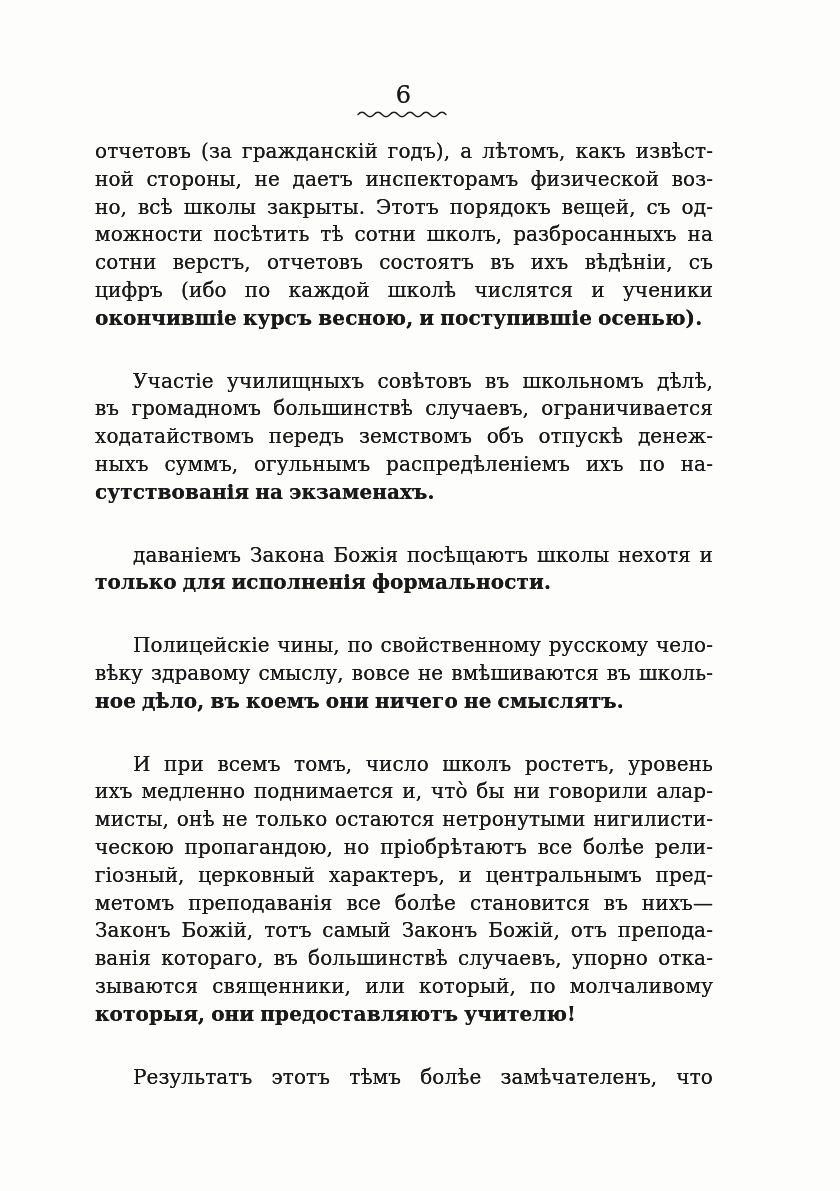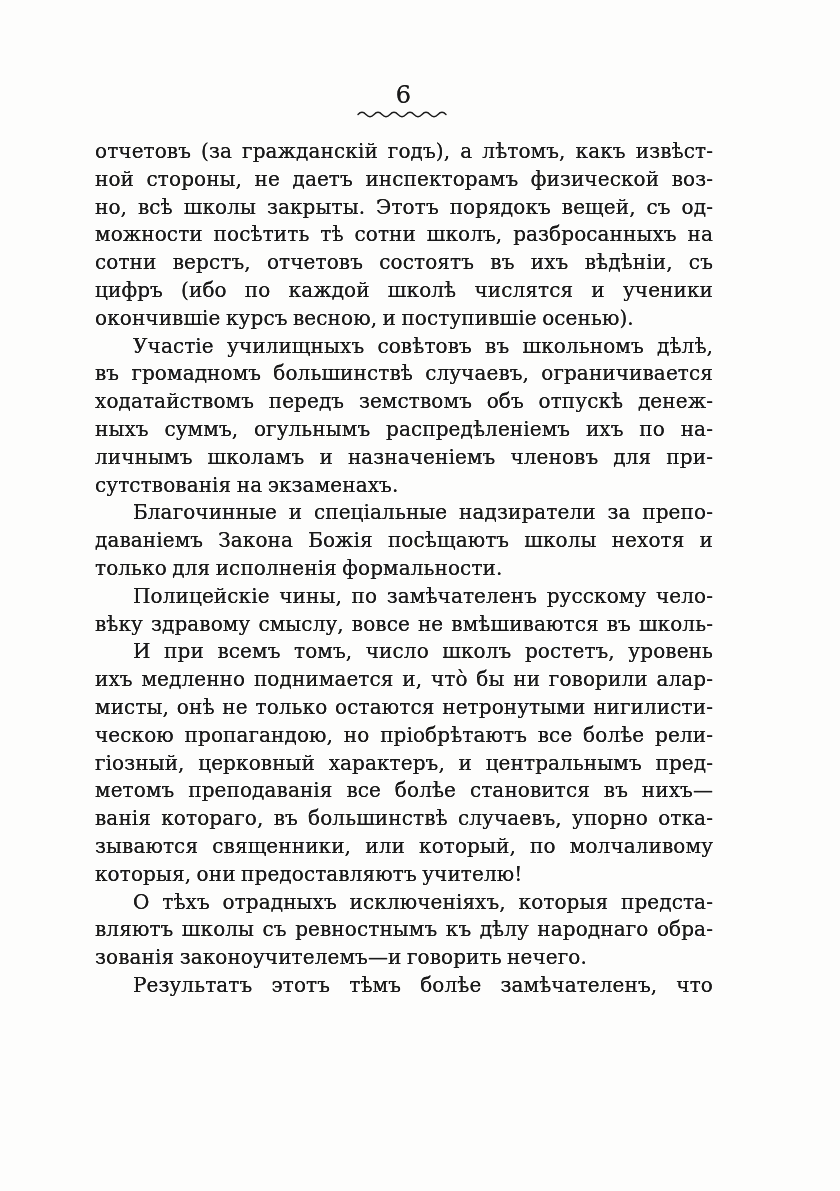--- a/index.html
+++ b/index.html
@@ -43,22 +43,22 @@
   .ln {
     font-size: 20px;
     line-height: 27.8px;
     text-align: justify;
     text-align-last: justify;
     word-spacing: -1px;
     letter-spacing: 0.1px;
     text-shadow: 0 0 0.55px currentColor;
     hyphens: none;
   }
-  .para.ind .ln:first-child { padding-left: 38px; }
-  .ln.end { text-align-last: left; }
+  .para.ind .ln:first-child { padding-left: 38px; margin-top: 35px; }
+  .ln.end { text-align-last: left; font-weight: bold; }
 </style>
 </head>
 <body>
 
 <div class="sheet">
 
   <div class="page-header">
     <div class="pagenum">6</div>
     <svg class="wavy" width="96" height="10" viewBox="0 0 96 10" aria-hidden="true">
       <path d="M2 5.5 Q6 1 10 5.5 T18 5.5 T26 5.5 T34 5.5 T42 5.5 T50 5.5 T58 5.5 T66 5.5 T74 5.5 T82 5.5 T90 5.5" fill="none" stroke="#1c1c1c" stroke-width="1.4" stroke-linecap="round"></path>
@@ -75,51 +75,46 @@
       <div class="ln">сотни верстъ, отчетовъ состоятъ въ ихъ вѣдѣніи, съ</div>
       <div class="ln">цифръ (ибо по каждой школѣ числятся и ученики</div>
       <div class="ln end">окончившіе курсъ весною, и поступившіе осенью).</div>
     </div>
 
     <div class="para ind">
       <div class="ln">Участіе училищныхъ совѣтовъ въ школьномъ дѣлѣ,</div>
       <div class="ln">въ громадномъ большинствѣ случаевъ, ограничивается</div>
       <div class="ln">ходатайствомъ передъ земствомъ объ отпускѣ денеж-</div>
       <div class="ln">ныхъ суммъ, огульнымъ распредѣленіемъ ихъ по на-</div>
-      <div class="ln">личнымъ школамъ и назначеніемъ членовъ для при-</div>
       <div class="ln end">сутствованія на экзаменахъ.</div>
     </div>
 
     <div class="para ind">
-      <div class="ln">Благочинные и спеціальные надзиратели за препо-</div>
       <div class="ln">даваніемъ Закона Божія посѣщаютъ школы нехотя и</div>
       <div class="ln end">только для исполненія формальности.</div>
     </div>
 
     <div class="para ind">
-      <div class="ln">Полицейскіе чины, по замѣчателенъ русскому чело-</div>
+      <div class="ln">Полицейскіе чины, по свойственному русскому чело-</div>
       <div class="ln">вѣку здравому смыслу, вовсе не вмѣшиваются въ школь-</div>
+      <div class="ln end">ное дѣло, въ коемъ они ничего не смыслятъ.</div>
     </div>
 
     <div class="para ind">
       <div class="ln">И при всемъ томъ, число школъ ростетъ, уровень</div>
       <div class="ln">ихъ медленно поднимается и, что̀ бы ни говорили алар-</div>
       <div class="ln">мисты, онѣ не только остаются нетронутыми нигилисти-</div>
       <div class="ln">ческою пропагандою, но пріобрѣтаютъ все болѣе рели-</div>
       <div class="ln">гіозный, церковный характеръ, и центральнымъ пред-</div>
       <div class="ln">метомъ преподаванія все болѣе становится въ нихъ—</div>
+      <div class="ln">Законъ Божій, тотъ самый Законъ Божій, отъ препода-</div>
       <div class="ln">ванія котораго, въ большинствѣ случаевъ, упорно отка-</div>
       <div class="ln">зываются священники, или который, по молчаливому</div>
       <div class="ln end">которыя, они предоставляютъ учителю!</div>
     </div>
 
-    <div class="para ind">
-      <div class="ln">О тѣхъ отрадныхъ исключеніяхъ, которыя предста-</div>
-      <div class="ln">вляютъ школы съ ревностнымъ къ дѣлу народнаго обра-</div>
-      <div class="ln end">зованія законоучителемъ—и говорить нечего.</div>
-    </div>
 
     <div class="para ind">
       <div class="ln">Результатъ этотъ тѣмъ болѣе замѣчателенъ, что</div>
     </div>
 
   </div>
 </div>
 
 </body></html>

